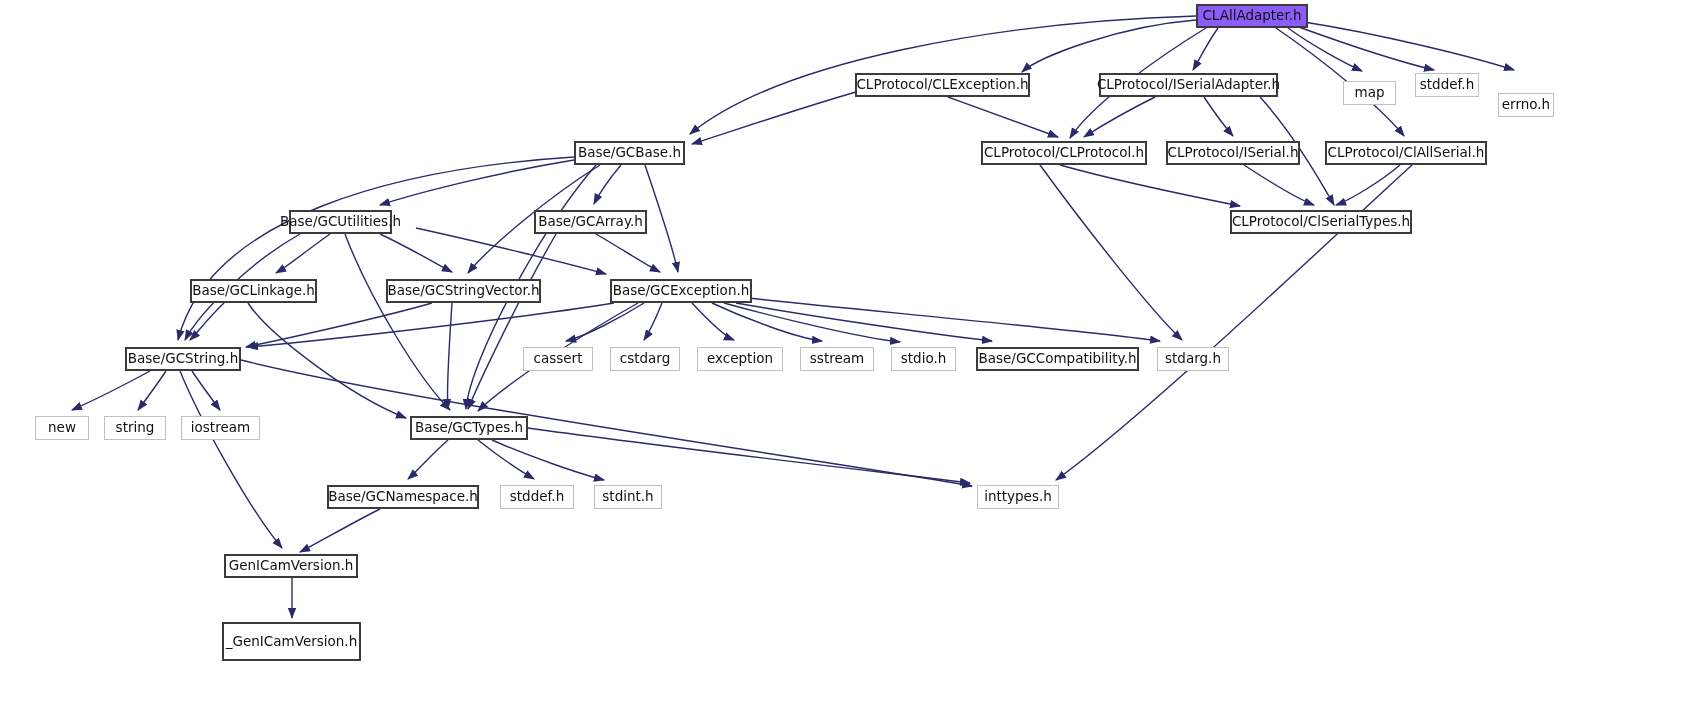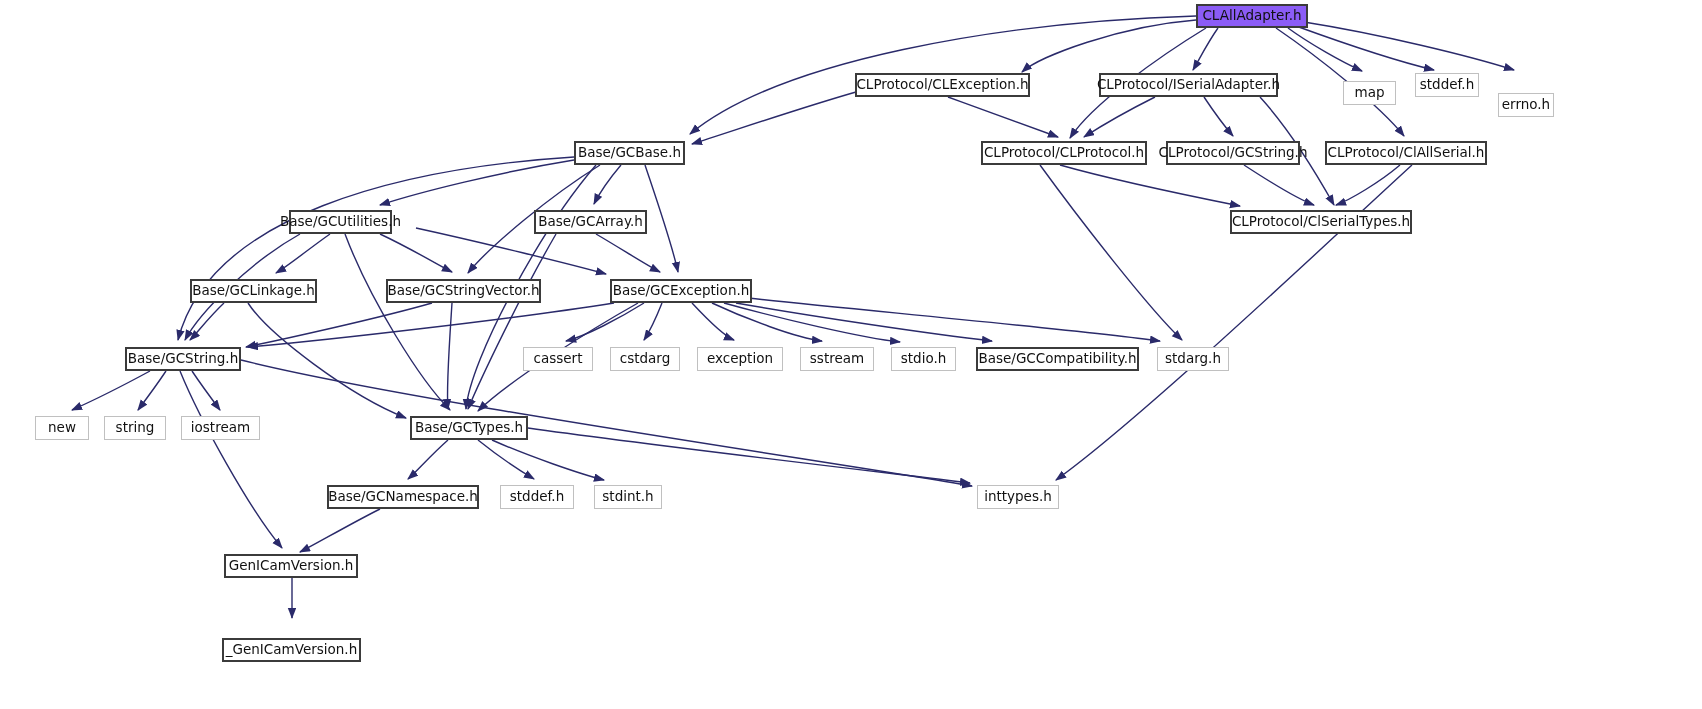--- a/index.html
+++ b/index.html
@@ -103,21 +103,21 @@
       <div class="node sys" style="left: 1498px; top: 73px; width: 56px; height: 24px; margin-top: 20px;">
         <span class="lbl">errno.h</span>
       </div>
       <div class="node prj" style="left: 574px; top: 141px; width: 111px; height: 24px;">
         <span class="lbl">Base/GCBase.h</span>
       </div>
       <div class="node prj" style="left: 981px; top: 141px; width: 166px; height: 24px;">
         <span class="lbl">CLProtocol/CLProtocol.h</span>
       </div>
       <div class="node prj" style="left: 1166px; top: 141px; width: 134px; height: 24px;">
-        <span class="lbl">CLProtocol/GCString.h</span>
+        <span class="lbl">CLProtocol/ISerial.h</span>
       </div>
       <div class="node prj" style="left: 1325px; top: 141px; width: 162px; height: 24px;">
         <span class="lbl">CLProtocol/ClAllSerial.h</span>
       </div>
       <div class="node prj" style="left: 289px; top: 210px; width: 103px; height: 24px;">
         <span class="lbl">Base/GCUtilities.h</span>
       </div>
       <div class="node prj" style="left: 534px; top: 210px; width: 113px; height: 24px;">
         <span class="lbl">Base/GCArray.h</span>
       </div>
@@ -177,17 +177,17 @@
       </div>
       <div class="node sys" style="left: 594px; top: 485px; width: 68px; height: 24px;">
         <span class="lbl">stdint.h</span>
       </div>
       <div class="node sys" style="left: 977px; top: 485px; width: 82px; height: 24px;">
         <span class="lbl">inttypes.h</span>
       </div>
       <div class="node prj" style="left: 224px; top: 554px; width: 134px; height: 24px;">
         <span class="lbl">GenICamVersion.h</span>
       </div>
-      <div class="node prj" style="left: 222px; top: 638px; width: 139px; height: 24px; text-align: right;">
+      <div class="node prj" style="left: 222px; top: 622px; width: 139px; height: 39px; text-align: right;">
         <span class="lbl">_GenICamVersion.h</span>
       </div>
     </div>
 </div>
 
 </body></html>

